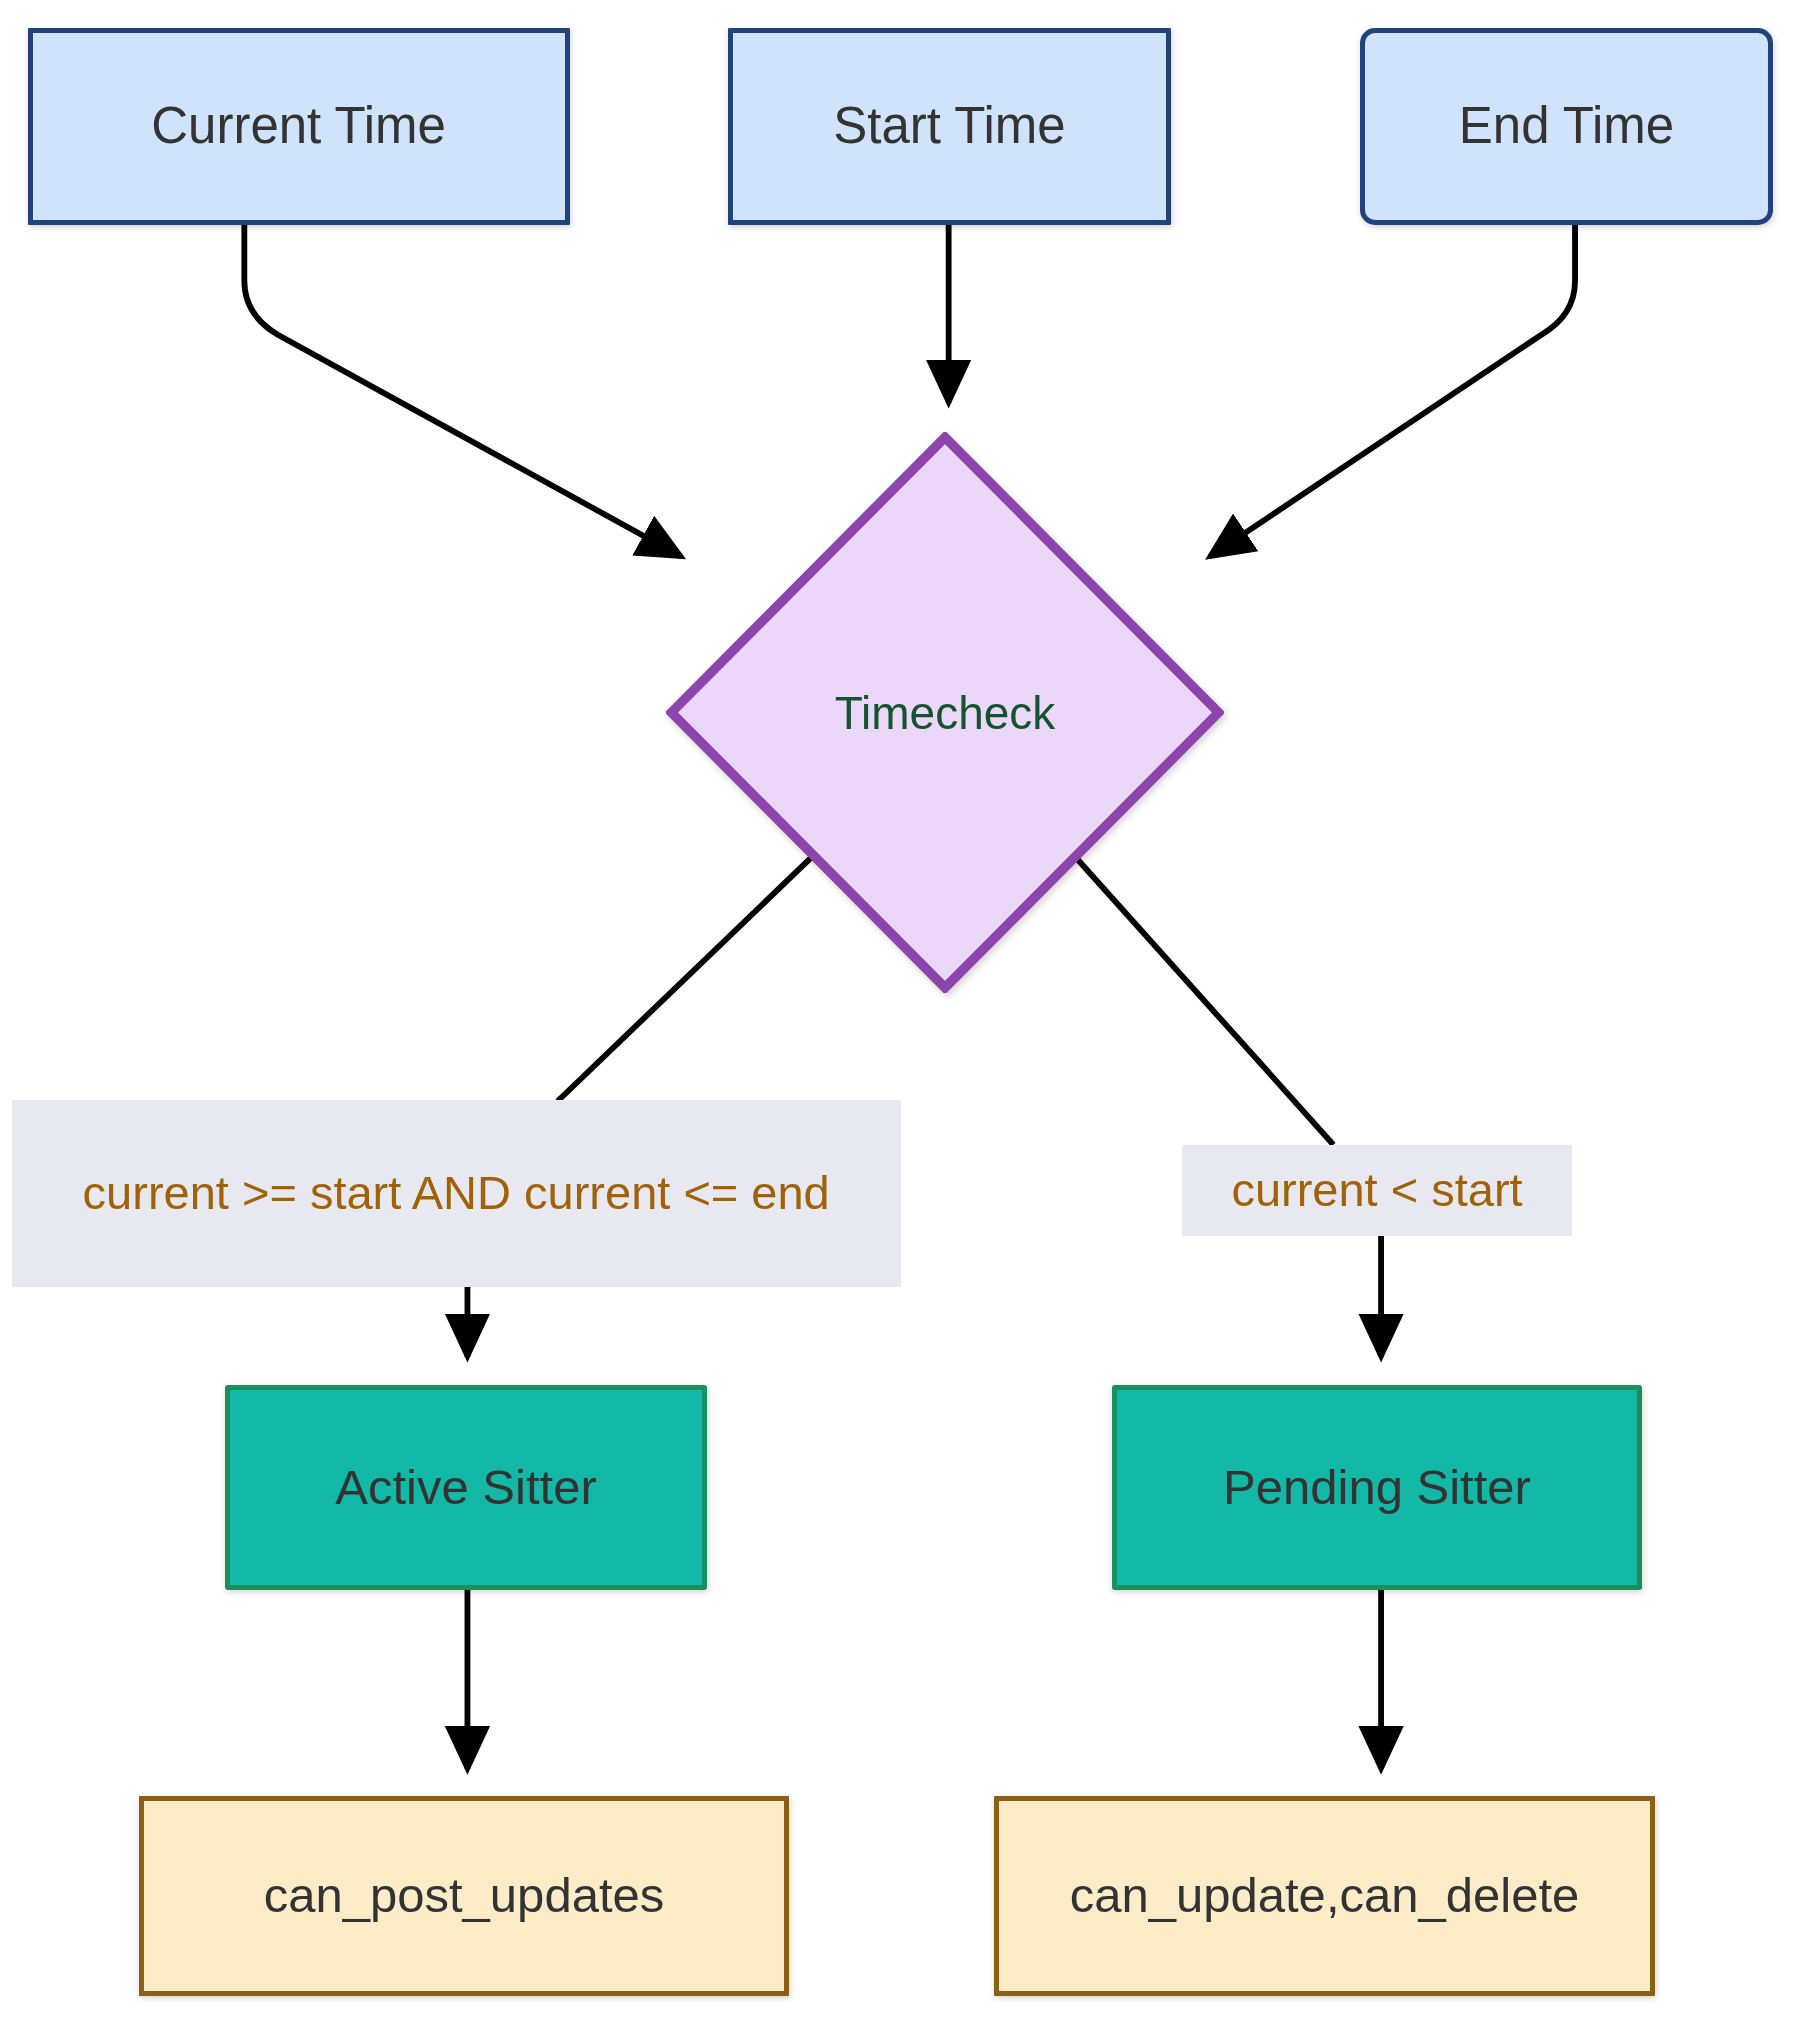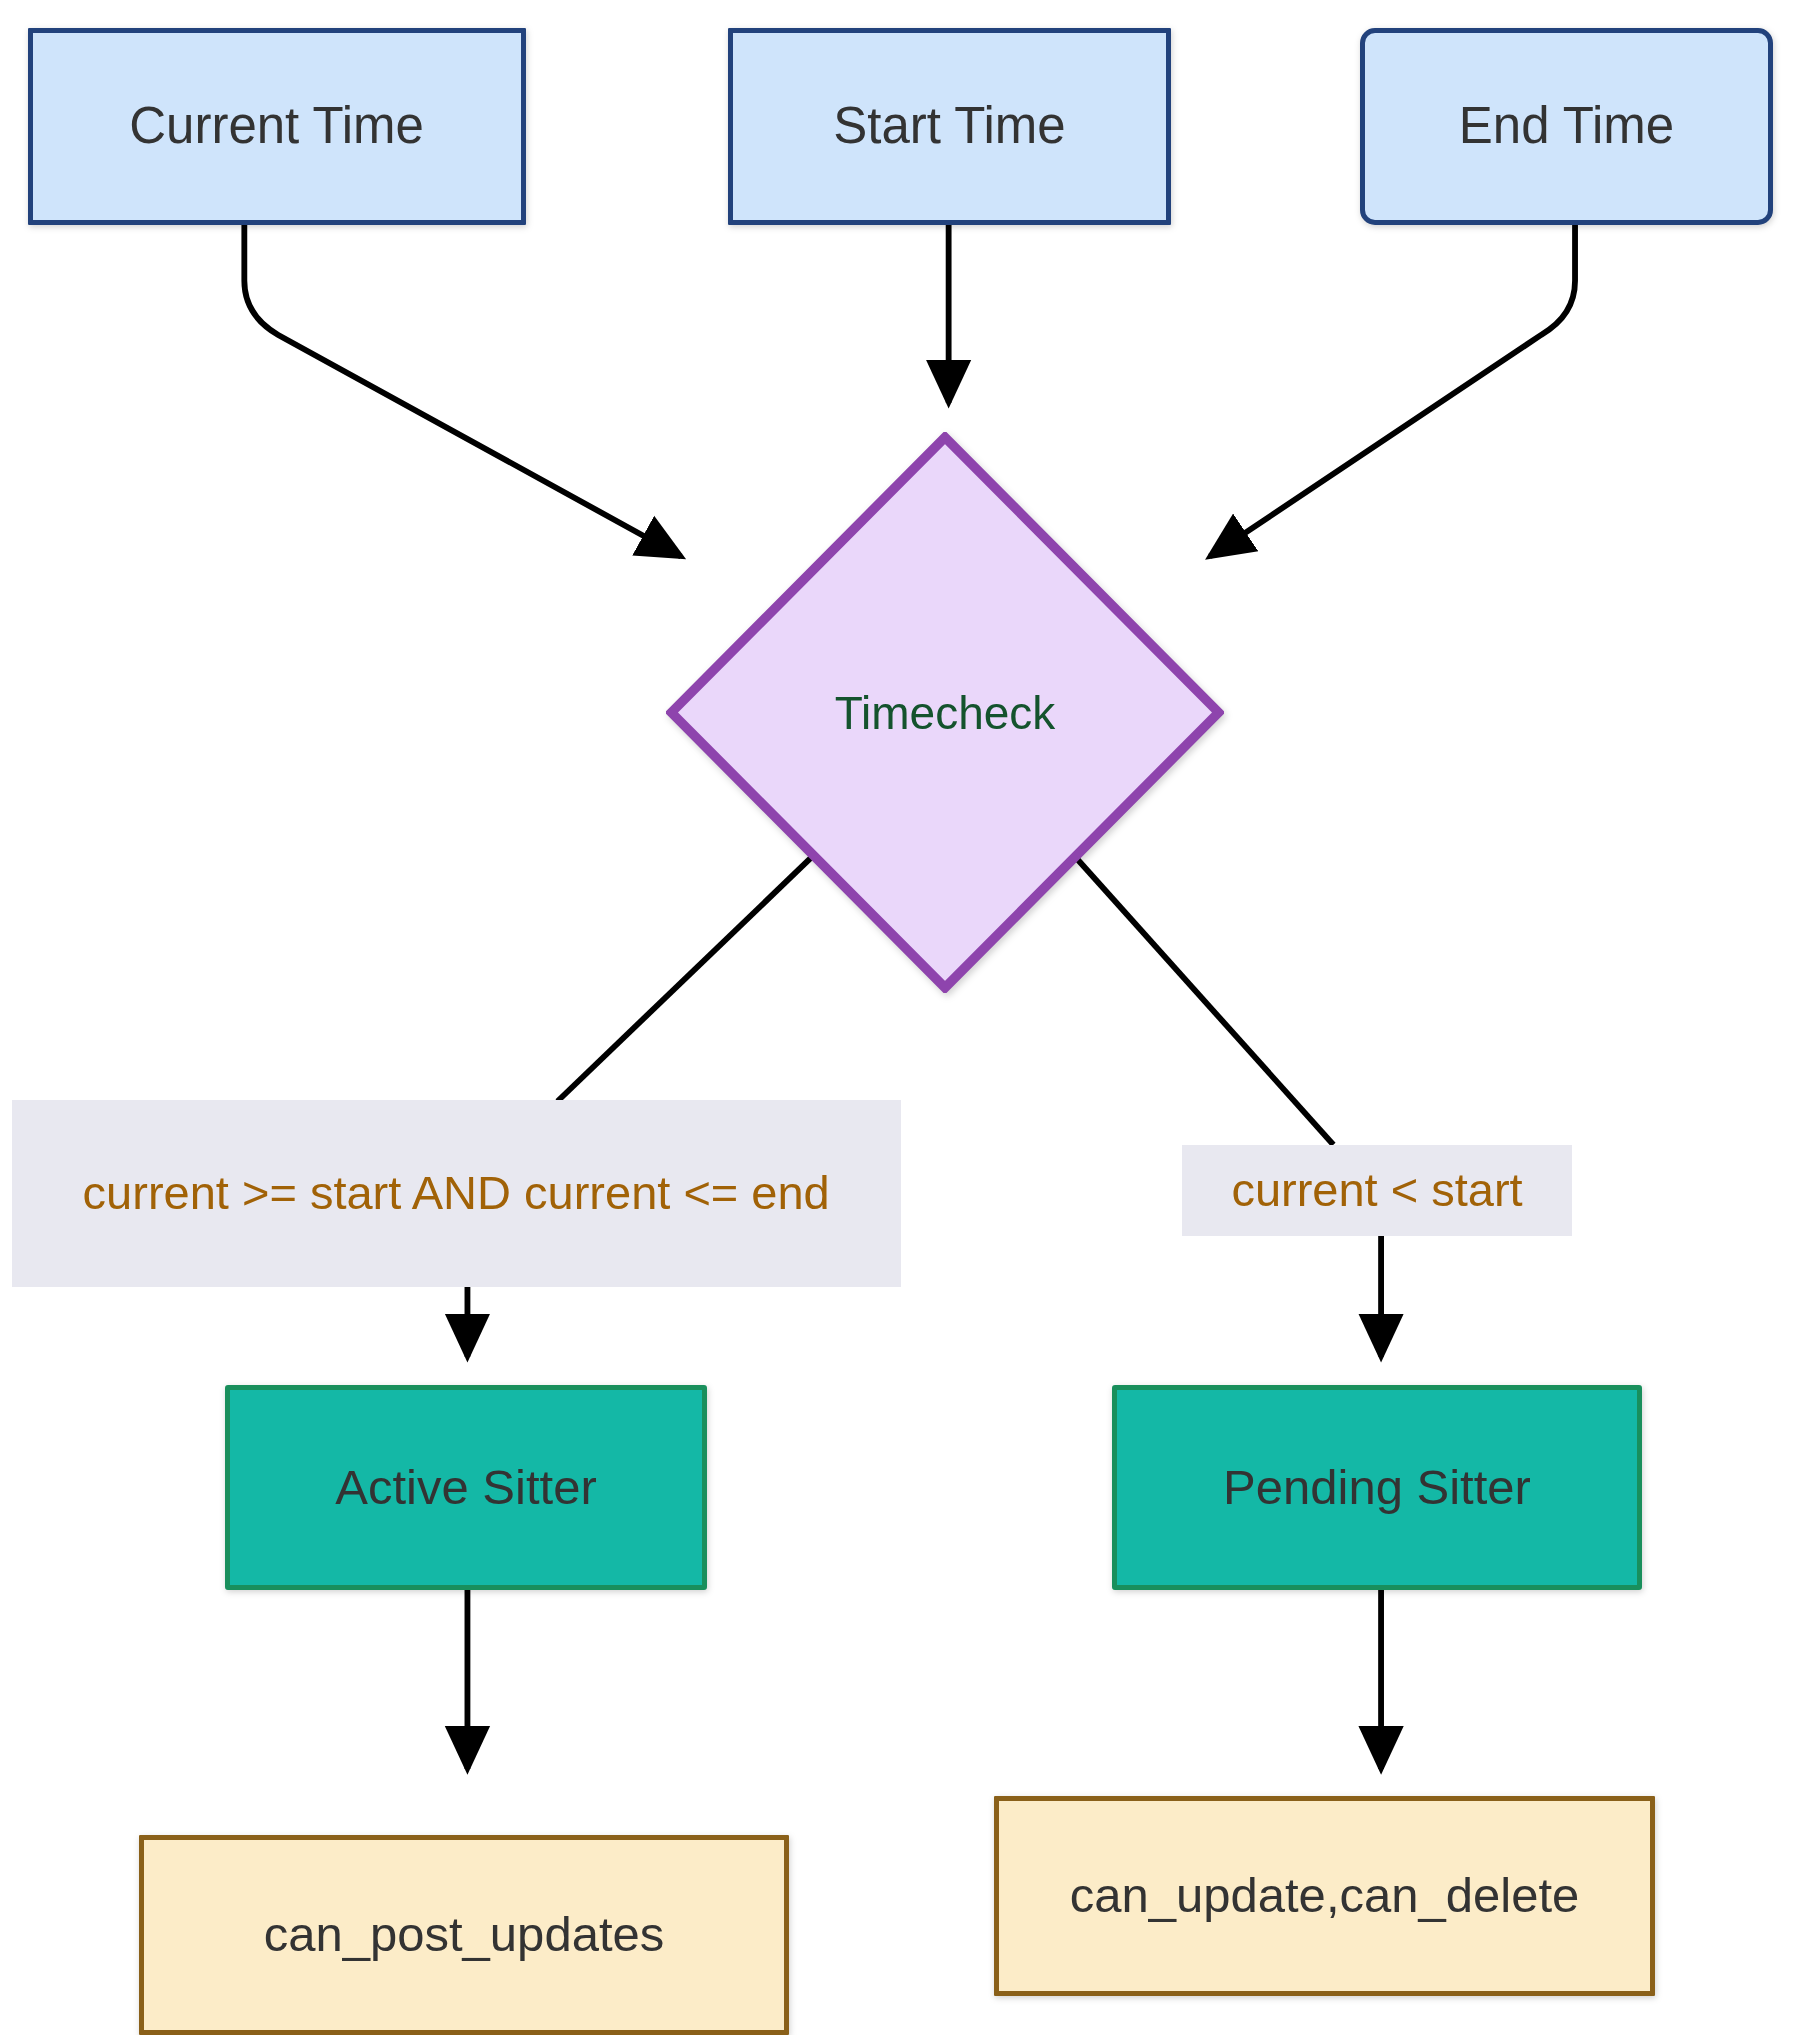--- a/index.html
+++ b/index.html
@@ -122,21 +122,21 @@
 
     <path d="M 2030,1618 L 2516,2160" fill="none" stroke="#000000" stroke-width="11"></path>
 
     <path d="M 2606,2332 L 2606,2560" fill="none" stroke="#000000" stroke-width="11" marker-end="url(#arrowhead)"></path>
 
     <path d="M 882,3000 L 882,3338" fill="none" stroke="#000000" stroke-width="11" marker-end="url(#arrowhead)"></path>
 
     <path d="M 2606,3000 L 2606,3338" fill="none" stroke="#000000" stroke-width="11" marker-end="url(#arrowhead)"></path>
   </svg>
 
-  <div class="node io" style="left:27.6px; top:27.6px; width:498px; height:197px;">
+  <div class="node io" style="left:27.6px; top:27.6px; width:542px; height:197px;">
     <span>Current Time</span>
   </div>
 
   <div class="node io" style="left:728px; top:27.6px; width:443px; height:197px;">
     <span>Start Time</span>
   </div>
 
   <div class="node io" style="left:1360px; top:27.6px; width:413px; height:197px;border-radius:15px;">
     <span>End Time</span>
   </div>
@@ -157,21 +157,21 @@
   </div>
 
   <div class="node state" style="left:225px; top:1385px; width:482px; height:205px;">
     <span>Active Sitter</span>
   </div>
 
   <div class="node state" style="left:1112px; top:1385px; width:530px; height:205px;">
     <span>Pending Sitter</span>
   </div>
 
-  <div class="node perm" style="left:139px; top:1796px; width:650px; height:200px;margin-top:39px;">
+  <div class="node perm" style="left:139px; top:1796px; width:650px; height:200px;">
     <span>can_post_updates</span>
   </div>
 
   <div class="node perm" style="left:994px; top:1796px; width:661px; height:200px;">
     <span>can_update,can_delete</span>
   </div>
 
 </div>
 
 

